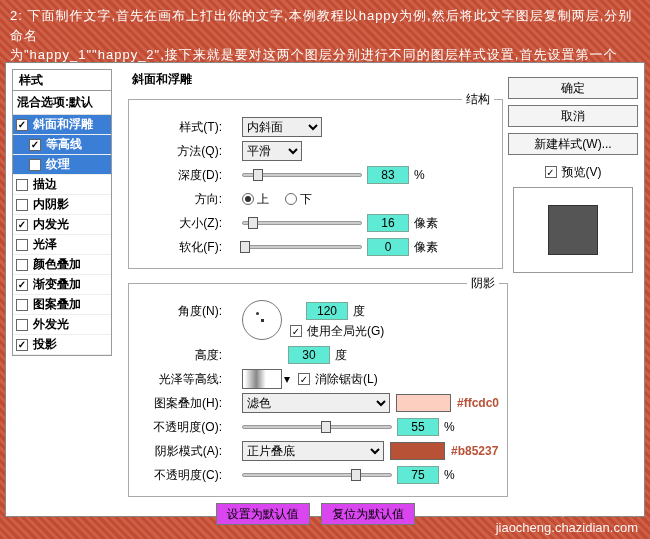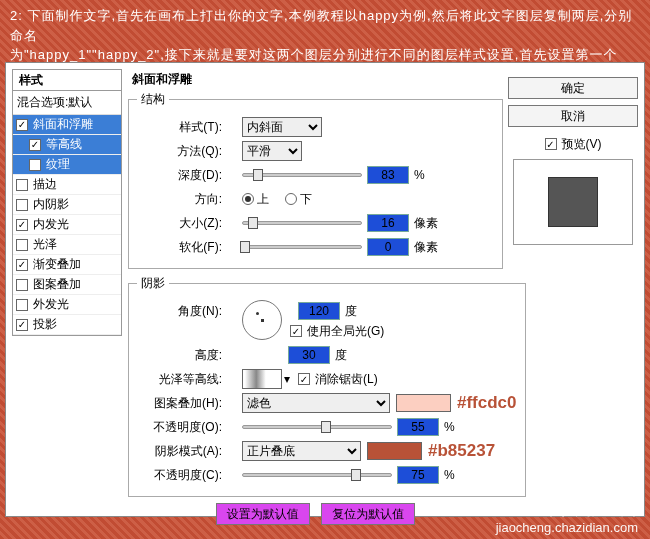--- a/index.html
+++ b/index.html
@@ -1,45 +1,45 @@
 <!DOCTYPE html>
 <html><head>
 <meta charset="utf-8">
 <style>
   * { box-sizing: border-box; }
   body { margin:0; font-family: "SimSun", sans-serif; font-size:12px; background:#c14c33; }
   .canvas { width:650px; height:539px; background:repeating-linear-gradient(45deg,#c14c33 0 3px,#cd5f46 3px 6px); position:relative; }
   .intro { color:#fff; font-size:13px; padding:6px 10px 4px 10px; line-height:1.5; letter-spacing:1px; }
   .dialog { position:absolute; left:5px; top:62px; width:640px; height:455px; background:#fff; border:1px solid #888; }
-  .sidebar { position:absolute; left:6px; top:6px; width:110px; }
+  .sidebar { position:absolute; left:6px; top:6px; width:100px; }
   .sidebar-title { background:#fff; border:1px solid #999; height:22px; line-height:20px; padding-left:6px; font-weight:bold; }
-  .sidebar-list { border:1px solid #999; border-top:none; }
+  .sidebar-list { border:1px solid #999; border-top:none;font-weight:bold; }
   .blend { padding:3px 4px; border-bottom:1px solid #ddd; }
   .side-item { display:flex; align-items:center; height:20px; padding:0 3px; border-bottom:1px solid #eee; }
   .side-item.indent { padding-left:16px; }
   .side-item.sel { background:#3b7ed6; color:#fff; }
   .cb { width:12px; height:12px; border:1px solid #666; background:#fff; margin-right:5px; display:inline-flex; align-items:center; justify-content:center; font-size:10px; color:#000; }
   .main { position:absolute; left:122px; top:6px; width:375px; height:442px; }
   .main-title { font-weight:bold; padding:2px 0 3px 4px; }
   fieldset { border:1px solid #aaa; margin:0 0 6px 0; padding:6px 8px 8px 8px; }
-  legend { padding:0 4px; }
+  legend { padding:0 4px;text-align:right; }
   .row { display:flex; align-items:center; min-height:22px; margin:2px 0; }
   .lbl { width:85px; text-align:right; margin-right:20px; }
   select { border:1px solid #666; height:20px; background:#efefef; font-size:12px; font-family:inherit; }
   .slider { height:4px; background:#ccc; border:1px solid #999; border-radius:2px; position:relative; flex-shrink:0; }
   .thumb { position:absolute; top:-5px; width:10px; height:12px; background:#e8e8e8; border:1px solid #555; }
-  .num { width:42px; height:18px; border:1px solid #7a9; background:#1d4ed8; text-align:center; line-height:16px; margin:0 5px; }
+  .num { width:42px; height:18px; border:1px solid #7a9; background:#5eead4; text-align:center; line-height:16px; margin:0 5px; }
   .radio { width:12px; height:12px; border:1px solid #666; border-radius:50%; margin-right:3px; display:inline-flex; align-items:center; justify-content:center; }
   .radio.on::after { content:""; width:6px; height:6px; background:#333; border-radius:50%; }
   .angle-circle { width:40px; height:40px; border:1px solid #777; border-radius:50%; position:relative; background:#fff; }
   .angle-dot { width:3px; height:3px; background:#333; border-radius:50%; position:absolute; left:13px; top:11px; }
   .angle-center { width:3px; height:3px; background:#333; position:absolute; left:18px; top:18px; }
   .gloss-prev { width:40px; height:20px; border:1px solid #666; background:linear-gradient(90deg,#fff 0%,#fff 5%,#888 35%,#fff 60%,#fff 100%); }
   .color-sw { width:55px; height:18px; border:1px solid #666; }
-  .annot { color:#b85237; font-weight:bold; margin-left:6px; font-size:17px; }
+  .annot { color:#b85237; font-weight:bold; margin-left:6px; font-size:12px; }
   .btns-bottom { text-align:center; margin-top:4px; }
   .btn { display:inline-block; border:1px solid #777; background:#d946ef; height:22px; line-height:20px; padding:0 10px; margin:0 4px; }
   .rightcol { position:absolute; right:6px; top:14px; width:130px; }
   .wbtn { border:1px solid #777; background:#f4f4f4; height:22px; line-height:20px; text-align:center; margin-bottom:6px; }
   .prev-box { border:1px solid #999; width:120px; height:86px; margin:4px auto 0; display:flex; align-items:center; justify-content:center; background:#fff; }
   .prev-sw { width:50px; height:50px; background:#555; border:1px solid #333; }
   .watermark { position:absolute; right:12px; bottom:4px; color:#fff; text-align:right; }
   .wm1 { font-size:18px; font-family:"KaiTi","SimSun"; }
   .wm2 { font-size:13px; opacity:0.95; }
 </style>
@@ -81,20 +81,24 @@
           </div>
         <div class="side-item">
             <span class="cb">✓</span>
             <span>内发光</span>
           </div>
         <div class="side-item">
             <span class="cb"></span>
             <span>光泽</span>
           </div>
         <div class="side-item">
+            <span class="cb"></span>
+            <span>颜色叠加</span>
+          </div>
+        <div class="side-item">
             <span class="cb">✓</span>
             <span>渐变叠加</span>
           </div>
         <div class="side-item">
             <span class="cb"></span>
             <span>图案叠加</span>
           </div>
         <div class="side-item">
             <span class="cb"></span>
             <span>外发光</span>
@@ -156,21 +160,21 @@
       <fieldset>
         <legend>阴影</legend>
         <div class="row" style="align-items:flex-start">
           <span class="lbl" style="padding-top:3px">角度(N):</span>
           <div class="angle-circle">
               <div class="angle-center"></div>
               <div class="angle-dot"></div>
             </div>
           <div style="margin-left:8px">
             <div class="row" style="min-height:18px">
-                <div class="num" style="margin-left:8px">120</div>
+                <div class="num" style="margin-left:16px">120</div>
                 <span>度</span>
               </div>
             <div class="row" style="min-height:18px">
                 <span class="cb">✓</span>
                 <span>使用全局光(G)</span>
               </div>
           </div>
         </div>
         <div class="row">
             <span class="lbl">高度:</span>
@@ -194,21 +198,21 @@
         <div class="row">
             <span class="lbl">不透明度(O):</span>
           <div class="slider" style="width:150px">
               <div class="thumb" style="left:78px"></div>
             </div>
           <div class="num">55</div>
           <span>%</span>
           </div>
         <div class="row">
             <span class="lbl">阴影模式(A):</span>
-          <select style="width:119px"><option>正片叠底</option></select>
+          <select style="width:142px"><option>正片叠底</option></select>
           <div class="color-sw" style="background:#b85237;margin-left:6px"></div>
           <span class="annot">#b85237</span>
           </div>
         <div class="row">
             <span class="lbl">不透明度(C):</span>
           <div class="slider" style="width:150px">
               <div class="thumb" style="left:108px"></div>
             </div>
           <div class="num">75</div>
           <span>%</span>
@@ -217,20 +221,21 @@
 
       <div class="btns-bottom">
         <span class="btn">设置为默认值</span>
         <span class="btn">复位为默认值</span>
       </div>
     </div>
 
     <div class="rightcol">
       <div class="wbtn">确定</div>
       <div class="wbtn">取消</div>
+      <div class="wbtn">新建样式(W)...</div>
       <div class="row" style="justify-content:center">
           <span class="cb">✓</span>
           <span>预览(V)</span>
         </div>
       <div class="prev-box">
           <div class="prev-sw"></div>
         </div>
     </div>
 
   </div>

